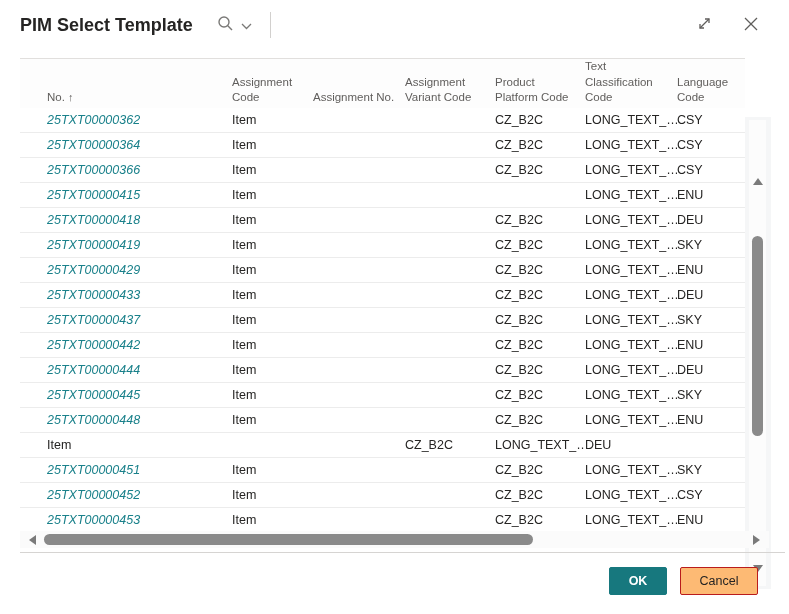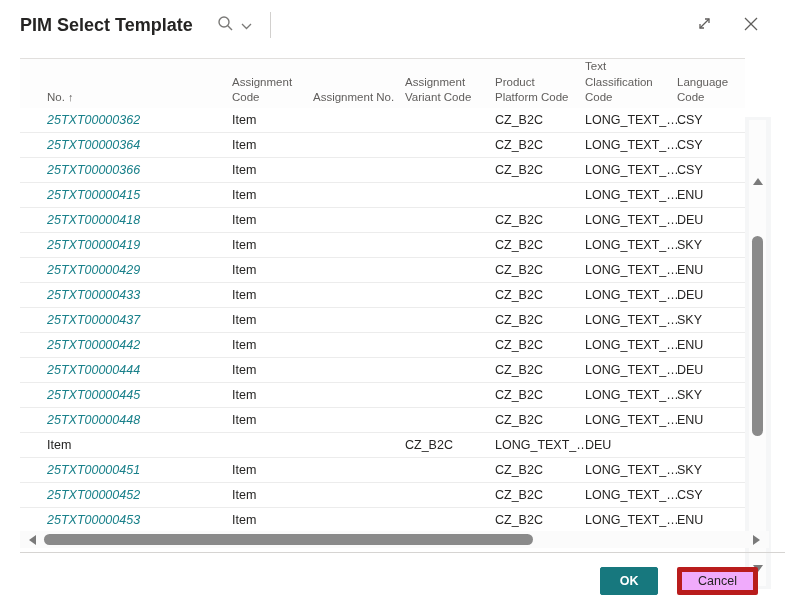--- a/index.html
+++ b/index.html
@@ -38,26 +38,26 @@
 
   
   .hscroll { position:absolute; left:20px; top:531px; width:749px; height:17px; background:#fbfbfb; }
   .h-arrow { position:absolute; top:4px; width:0; height:0; border-top:5px solid transparent; border-bottom:5px solid transparent; cursor:pointer; }
   .h-arrow.left { left:9px; border-right:7px solid #7a7a7a; }
   .h-arrow.right { right:9px; border-left:7px solid #7a7a7a; }
   .h-thumb { position:absolute; left:24px; top:3px; width:489px; height:11px; background:#8a8a8a; border-radius:6px; cursor:pointer; }
 
   
   .footer-divider { position:absolute; left:20px; right:0; top:552px; height:1px; background:#d6d4d2; }
-  .footer { position:absolute; right:27px; top:567px; display:flex; gap:19px;margin-left:20px; }
+  .footer { position:absolute; right:27px; top:567px; display:flex; gap:13px;margin-left:20px; }
   .btn { height:28px; font-size:12.5px; border-radius:2px; cursor:pointer;
     font-family:"Liberation Sans", sans-serif; display:flex; align-items:center; justify-content:center; }
   .btn-primary { background:var(--accent,#17787e); color:#fff; border:1px solid var(--accent,#17787e);
     font-weight:700; min-width:58px; padding:0 14px; }
-  .btn-secondary { background:#f0abfc; color:#252423; border:5px solid #b91c1c; min-width:78px; padding:0 16px; }
+  .btn-secondary { background:#fdba74; color:#252423; border:1px solid #b91c1c; min-width:78px; padding:0 16px; }
 </style>
 </head>
 <body>
 
 <div class="dialog">
 
   <div class="titlebar">
     <span class="title">PIM Select Template</span>
     <span class="search-group">
       <span class="icon-gray">

